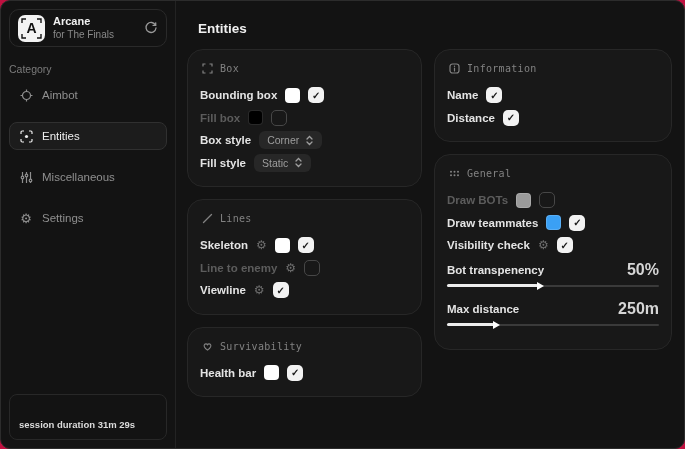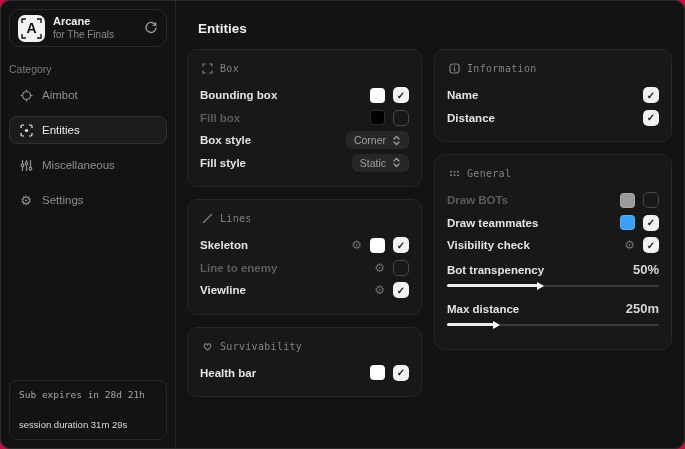--- a/index.html
+++ b/index.html
@@ -33,56 +33,57 @@
     display:flex; align-items:center; justify-content:center;
     position:relative; flex:0 0 27px;
   }
   .logo-letter { font-size:14px; font-weight:700; color:#111; }
   .logo-brackets { position:absolute; inset:3px; }
   .logo-text { flex:1; line-height:1.25; }
   .app-name { font-size:11px; font-weight:700; color:#f0f0f0; }
   .app-sub { font-size:10px; color:#8a8a8a; }
   .refresh-icon { color:#9a9a9a; display:flex; }
   .category-label { margin:16px 0 6px 0; font-size:10.5px; color:#7b7b7b; }
-  .nav { display:flex; flex-direction:column; gap:7px; }
+  .nav { display:flex; flex-direction:column; gap:13px; }
   .nav-item {
     display:flex; align-items:center; gap:9px;
     height:28px; padding:0 9px; border-radius:8px;
     border:1px solid transparent;
     color:#8f8f8f; font-size:11.5px; cursor:pointer;
   }
   .nav-item .nav-icon { display:flex; width:14px; justify-content:center; color:inherit; }
   .nav-item.active { background:#1c1c1c; border-color:#303030; color:#ededed; }
   .sidebar-spacer { flex:1; }
   .sub-card {
     border:1px solid #282828; border-radius:8px;
     padding:7px 9px; line-height:1.5;
   }
   .sub-line1 { font-family:"DejaVu Sans Mono", monospace; font-size:9.5px; color:#a6a6a6; }
-  .sub-line2 { font-size:9.5px; font-weight:400; color:#dcdcdc;margin-top:16px; }
+  .sub-line2 { font-size:9.5px; font-weight:700; color:#dcdcdc;margin-top:16px; }
   
   .main { flex:1; padding:20px 12px 0 11px; }
   .page-title { font-size:13.5px; font-weight:700; color:#f0f0f0; margin:0 0 13px 11px; }
   .columns { display:flex; gap:12px; }
   .col-left { width:235px; flex:0 0 235px; }
   .col-right { flex:1; }
   .panel {
-    background:#181818; border:1px solid #272727; border-radius:10px;
+    background:#181818; border:1px solid #272727; border-radius:16px;
     padding:10px 12px 12px; margin-bottom:12px;
   }
   .panel-header {
     display:flex; align-items:center; gap:7px;
     font-family:"DejaVu Sans Mono", monospace;
     font-size:10px; color:#828282; letter-spacing:.3px;
     margin:3px 0 10px 2px;
   }
   .panel-header .ph-icon { display:flex; color:#828282; }
   .row {
-    display:flex; align-items:center; justify-content:space-between;
+    display:flex; align-items:center; 
     height:22.5px;
+    gap:8px;
   }
   .row-label { font-size:11.5px; font-weight:600; color:#e4e4e4; }
   .row.disabled .row-label { color:#5c5c5c; }
   .controls { display:flex; align-items:center; gap:8px; }
   .swatch {
     width:15px; height:15px; border-radius:4px;
     border:1px solid rgba(255,255,255,.16); cursor:pointer;
   }
   .checkbox {
     width:16px; height:16px; border-radius:5px; cursor:pointer;
@@ -94,21 +95,21 @@
   .row-gear { font-size:12px; color:#6e6e6e; cursor:pointer; line-height:1; }
   .dropdown {
     display:flex; align-items:center; gap:6px;
     background:#272727; border:none; border-radius:6px;
     padding:3px 8px; font-family:"Liberation Sans", sans-serif;
     font-size:10.5px; color:#9e9e9e; cursor:pointer;
   }
   .dropdown .dd-icon { display:flex; color:#9e9e9e; }
   .slider-block { margin-top:2px;text-align:center; }
   .slider-head { display:flex; justify-content:space-between; align-items:center; height:22px; }
-  .slider-value { font-size:13px; font-weight:600; color:#d6d6d6; }
+  .slider-value { font-size:16px; font-weight:600; color:#d6d6d6; }
   .slider {
     position:relative; height:10px; margin-bottom:7px; cursor:pointer;
     display:flex; align-items:center;
   }
   .slider-track { position:absolute; left:0; right:0; height:2px; background:#3a3a3a; border-radius:2px; }
   .slider-fill { position:absolute; left:0; height:3px; background:#ededed; border-radius:2px; }
   .slider-thumb {
     position:absolute; right:-6px; top:50%; transform:translateY(-50%);
     width:0; height:0;
     border-left:7px solid #ffffff;
@@ -182,21 +183,20 @@
       </div>
       <div class="nav-item">
         <span class="nav-icon" style="font-size:13px; line-height:1;">⚙</span>
         <span>Settings</span>
       </div>
     </div>
 
     <div class="sidebar-spacer"></div>
 
     <div class="sub-card">
-      <div class="sub-line1">Sub expires in 28d 21h</div>
       <div class="sub-line2">session duration 31m 29s</div>
     </div>
   </div>
 
   <div class="main">
     <div class="page-title">Entities</div>
 
     <div class="columns">
 
       <div class="col-left">

